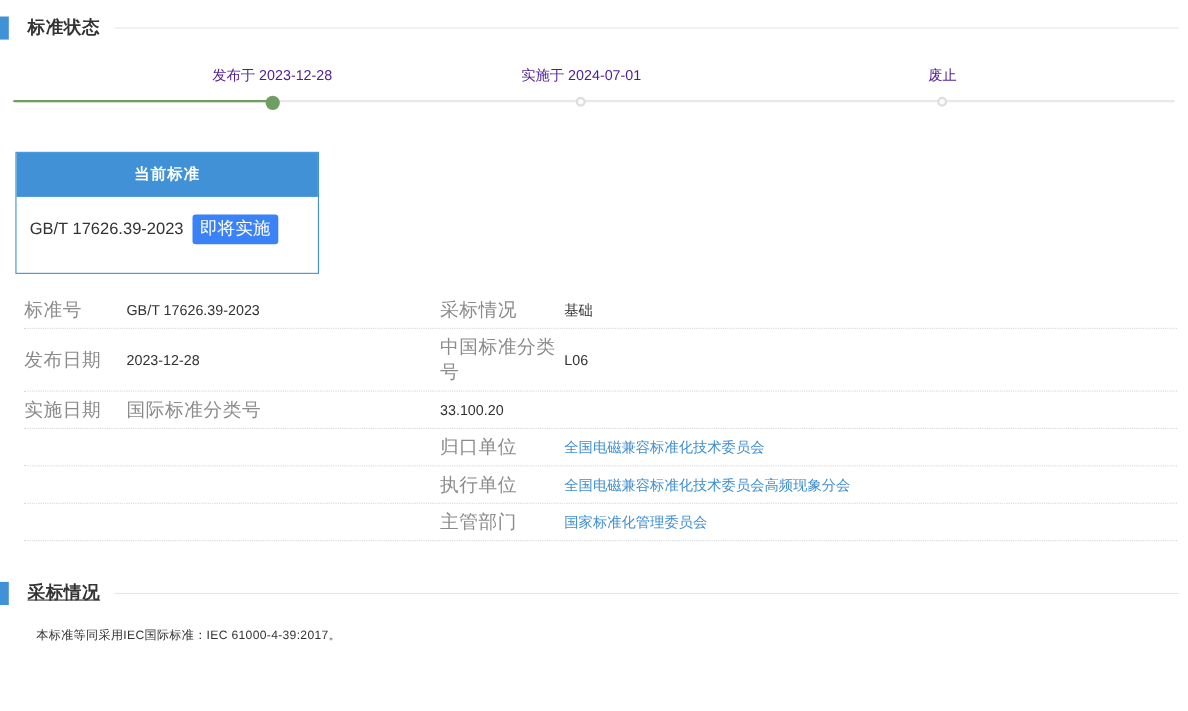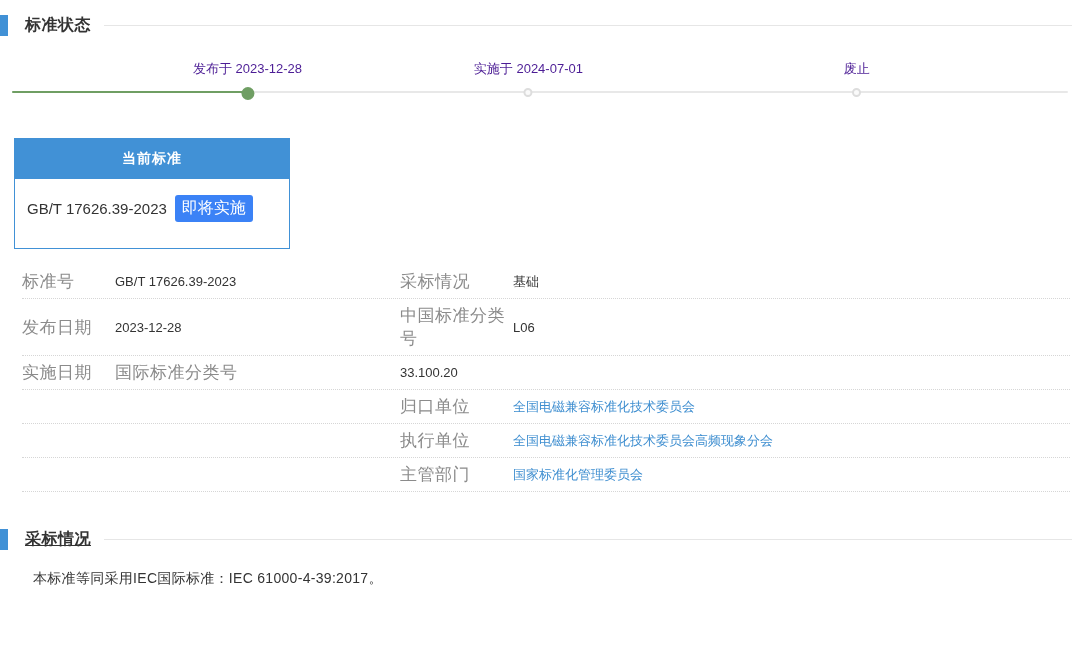--- a/index.html
+++ b/index.html
@@ -44,21 +44,21 @@
   
   .info-table { margin: 16px 10px 0 22px; }
   .info-row { display: grid; grid-template-columns: 93px 285px 113px 1fr; align-items: center;
               border-bottom: 1px dotted #d6d6d6; padding: 5px 0; min-height: 23px; }
   .info-label { font-size: 17px; color: #8b8b8b; letter-spacing: 0.5px; }
   .info-value { font-size: 13px; color: #333; }
   .info-value.link { color: #3e8ed0; cursor: pointer; }
 
   
   .adoption-lines { margin: 20px 0 0 33px; }
-  .adoption-line { font-size: 14px; color: #333; margin-bottom: 28px; letter-spacing: 0.3px; }
+  .adoption-line { font-size: 11px; color: #333; margin-bottom: 28px; letter-spacing: 0.3px; }
 
   .mt-section2 { margin-top: 46px; }
   .mt-section3 { margin-top: 36px; text-decoration: underline; }
 </style>
 </head>
 <body>
 
 <div class="page">
 
   <div class="section-header">

